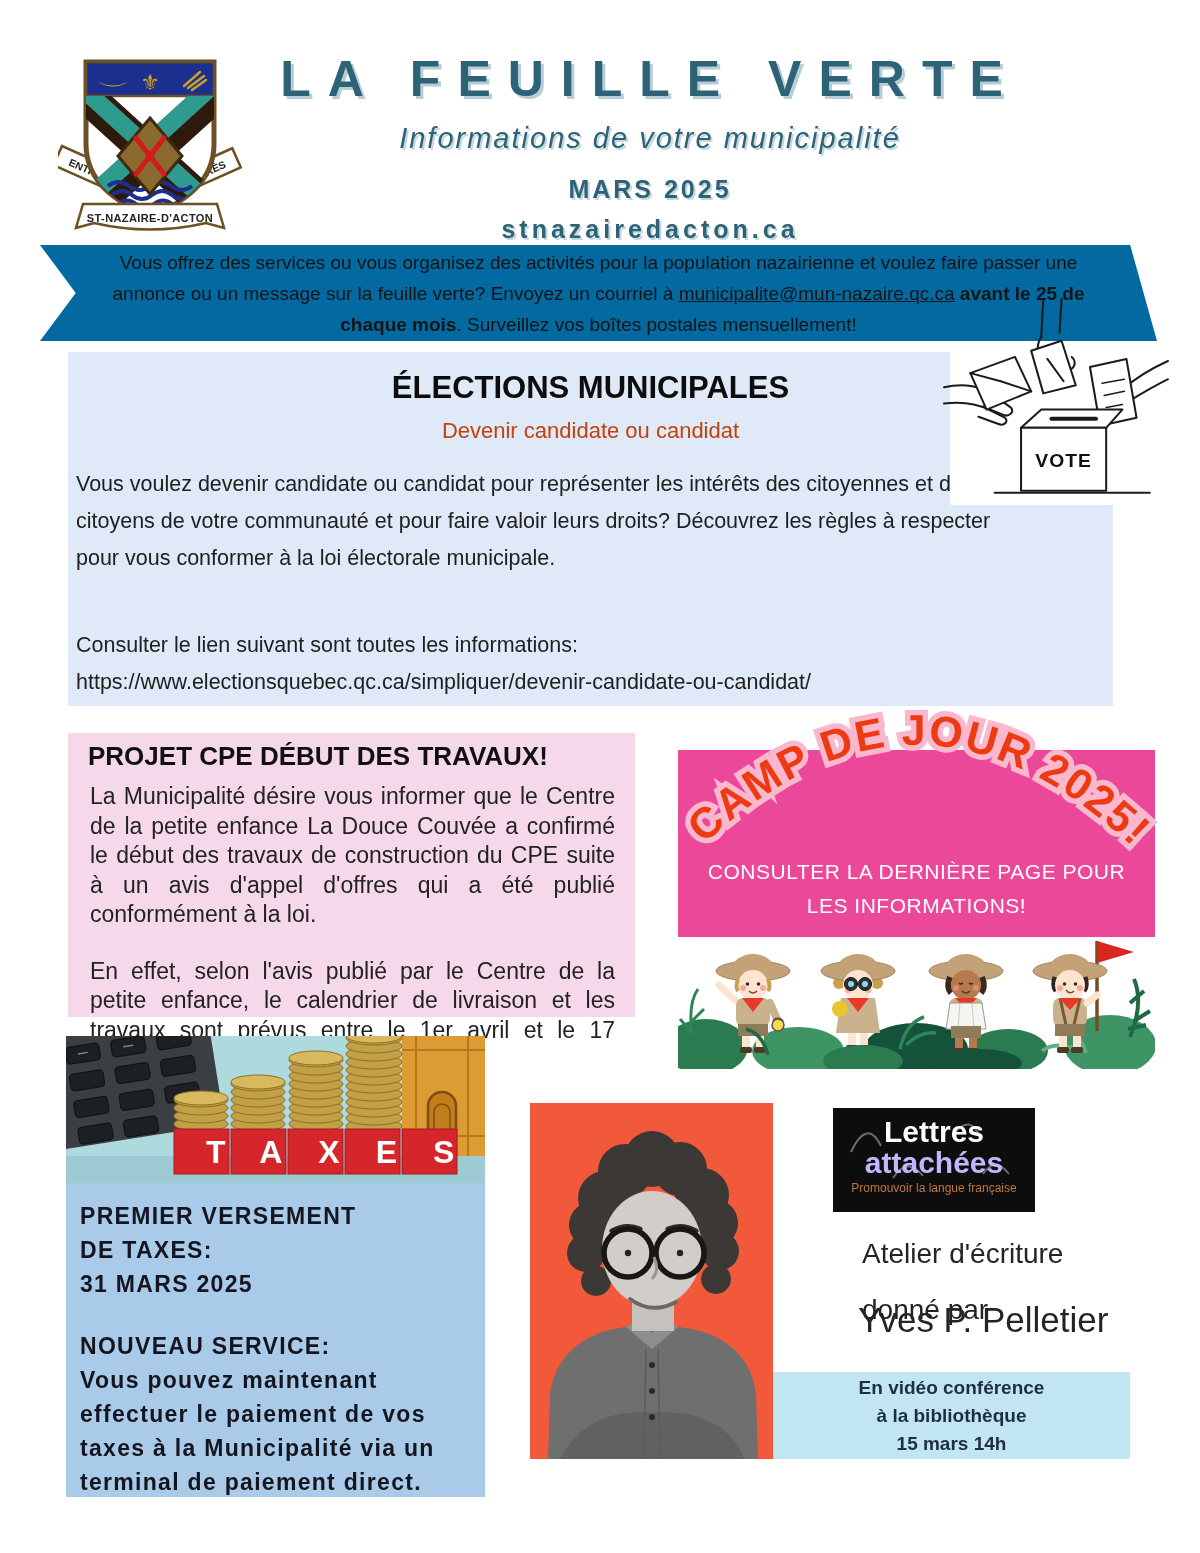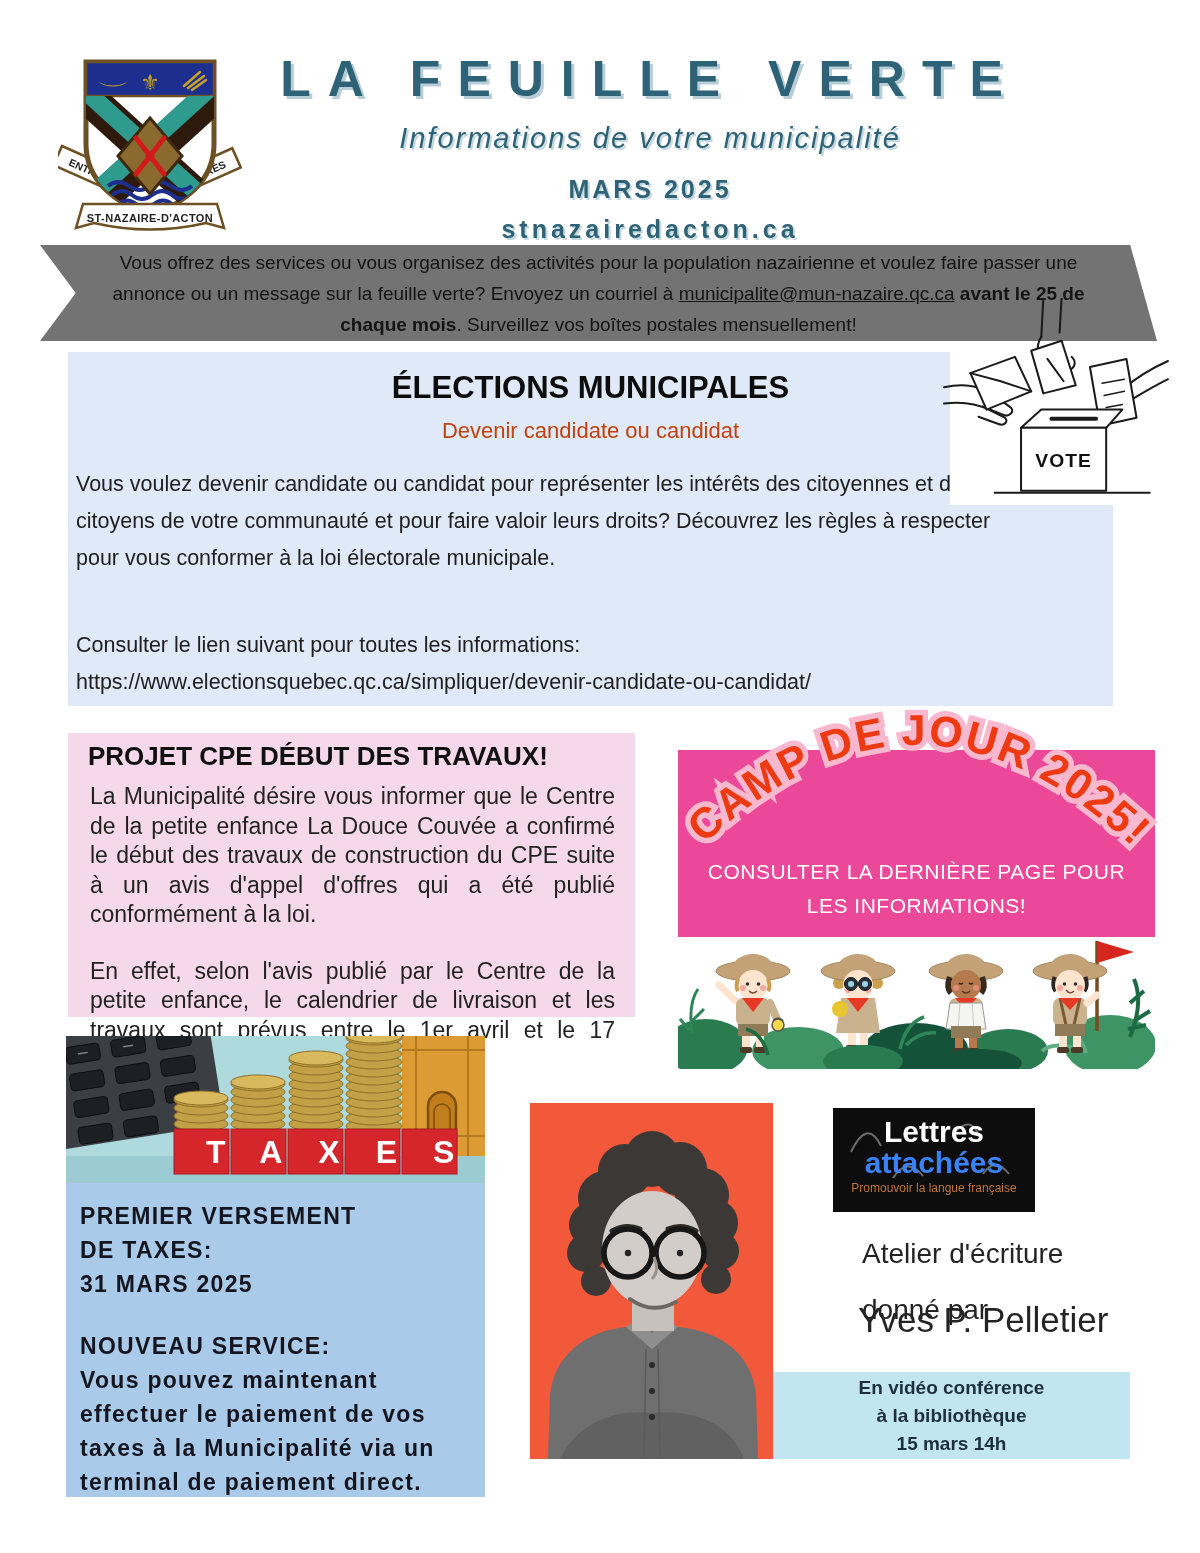--- a/index.html
+++ b/index.html
@@ -10,21 +10,21 @@
 
   
   #crest{left:58px;top:34px;width:184px;height:208px;}
   #masthead{left:235px;top:50px;width:830px;text-align:center;color:#2d6277;}
   #nl-title{font-size:50px;font-weight:700;letter-spacing:17px;text-shadow:3px 3px 0 #b7cdd7;}
   #nl-sub{margin-top:14px;font-size:29px;font-style:italic;letter-spacing:2px;text-shadow:2px 2px 0 #c6d8df;}
   #nl-issue{margin-top:20px;font-size:25px;font-weight:700;letter-spacing:3px;text-shadow:2px 2px 0 #c6d8df;}
   #nl-site{margin-top:11px;font-size:25px;font-weight:700;letter-spacing:4px;text-shadow:2px 2px 0 #c6d8df;}
 
   
-  #banner{left:40px;top:245px;width:1117px;height:96px;background:#737373;
+  #banner{left:40px;top:245px;width:1117px;height:96px;background:#0369a1;
           clip-path:polygon(0 0,97.6% 0,100% 100%,0 100%,3.2% 50%);
           display:flex;align-items:center;justify-content:center;}
   #banner p{margin:0;width:1010px;text-align:center;font-size:19px;line-height:31px;color:#141414;}
   #banner .em{font-weight:700;}
   #banner a{color:#141414;text-decoration:underline;}
 
   
   #elections{left:68px;top:352px;width:1045px;height:354px;background:#dfe9f7;}
   #elections .ttl{margin-top:14px;text-align:center;font-size:31px;font-weight:700;line-height:43px;color:#0d0d0d;}
   #elections .sub{margin-top:9px;text-align:center;font-size:22px;color:#c2410c;}
@@ -49,21 +49,21 @@
   
   #taxes-photo{left:66px;top:1036px;width:419px;height:147px;}
   #taxes-box{left:66px;top:1183px;width:419px;height:314px;background:#a9cbe9;color:#15151f;}
   #taxes-box .blk{margin:16px 16px 0 14px;font-size:23px;font-weight:700;letter-spacing:1.3px;line-height:34px;}
   #taxes-box .blk2{margin-top:28px;}
 
   
   #portrait{left:530px;top:1103px;width:243px;height:356px;}
   #lettres-box{left:833px;top:1108px;width:202px;height:104px;background:#0d0d0d;text-align:center;overflow:hidden;}
   #lettres-box .l1{margin-top:8px;font-size:30px;font-weight:700;color:#fff;line-height:31px;position:relative;z-index:2;}
-  #lettres-box .l2{font-size:30px;font-weight:700;color:#3b82f6;line-height:31px;position:relative;z-index:2;}
+  #lettres-box .l2{font-size:30px;font-weight:700;color:#c4b5fd;line-height:31px;position:relative;z-index:2;}
   #lettres-box .tag{margin-top:3px;font-size:12px;color:#c0763c;position:relative;z-index:2;}
   #lettres-loops{position:absolute;left:0;top:0;width:202px;height:104px;z-index:1;}
   #atelier-intro{left:862px;top:1226px;font-size:28px;line-height:56px;color:#242424;}
   #atelier-author{left:858px;top:1300px;font-size:35px;color:#242424;}
   #conference-box{left:773px;top:1372px;width:357px;height:87px;background:#c1e5f1;
                   display:flex;align-items:center;justify-content:center;text-align:center;
                   font-size:19px;font-weight:700;line-height:28px;color:#1d2f3f;}
 </style>
 </head>
 <body>
@@ -127,21 +127,21 @@
 
   <div id="banner" class="abs">
     <p><span>Vous offrez des services ou vous organisez des activités pour la population nazairienne et voulez faire passer une annonce ou un message sur la feuille verte?  Envoyez un courriel à </span><a href="#">municipalite@mun-nazaire.qc.ca</a><span class="em"> avant le 25 de chaque mois</span><span>.  Surveillez vos boîtes postales mensuellement!</span></p>
   </div>
 
   <section id="elections" class="abs">
     <div class="ttl">ÉLECTIONS MUNICIPALES</div>
     <div class="sub">Devenir candidate ou candidat</div>
     <div class="body">Vous voulez devenir candidate ou candidat pour représenter les intérêts des citoyennes et des citoyens de votre communauté et pour faire valoir leurs droits? Découvrez les règles à respecter pour vous conformer à la loi électorale municipale.</div>
     <div class="cta">
-      <div>Consulter le lien suivant pour toutes les informations:</div>
+      <div>Consulter le lien suivant sont toutes les informations:</div>
       <div>https://www.electionsquebec.qc.ca/simpliquer/devenir-candidate-ou-candidat/</div>
     </div>
   </section>
   <div id="vote-patch" class="abs"></div>
   <svg id="vote-art" class="abs" viewBox="0 0 225 205">
     <g stroke="#1b1b1b" stroke-width="2" fill="#fff" stroke-linejoin="round" stroke-linecap="round">
 
       <path d="M2,88 C20,84 38,86 50,95 L68,108 C72,112 66,118 60,115 L40,107" fill="none"></path>
       <path d="M2,104 C18,102 34,104 46,110 L62,118 C66,121 62,127 55,124 L36,117" fill="none"></path>
       <polygon points="28,74 72,58 88,92 44,110"></polygon>

